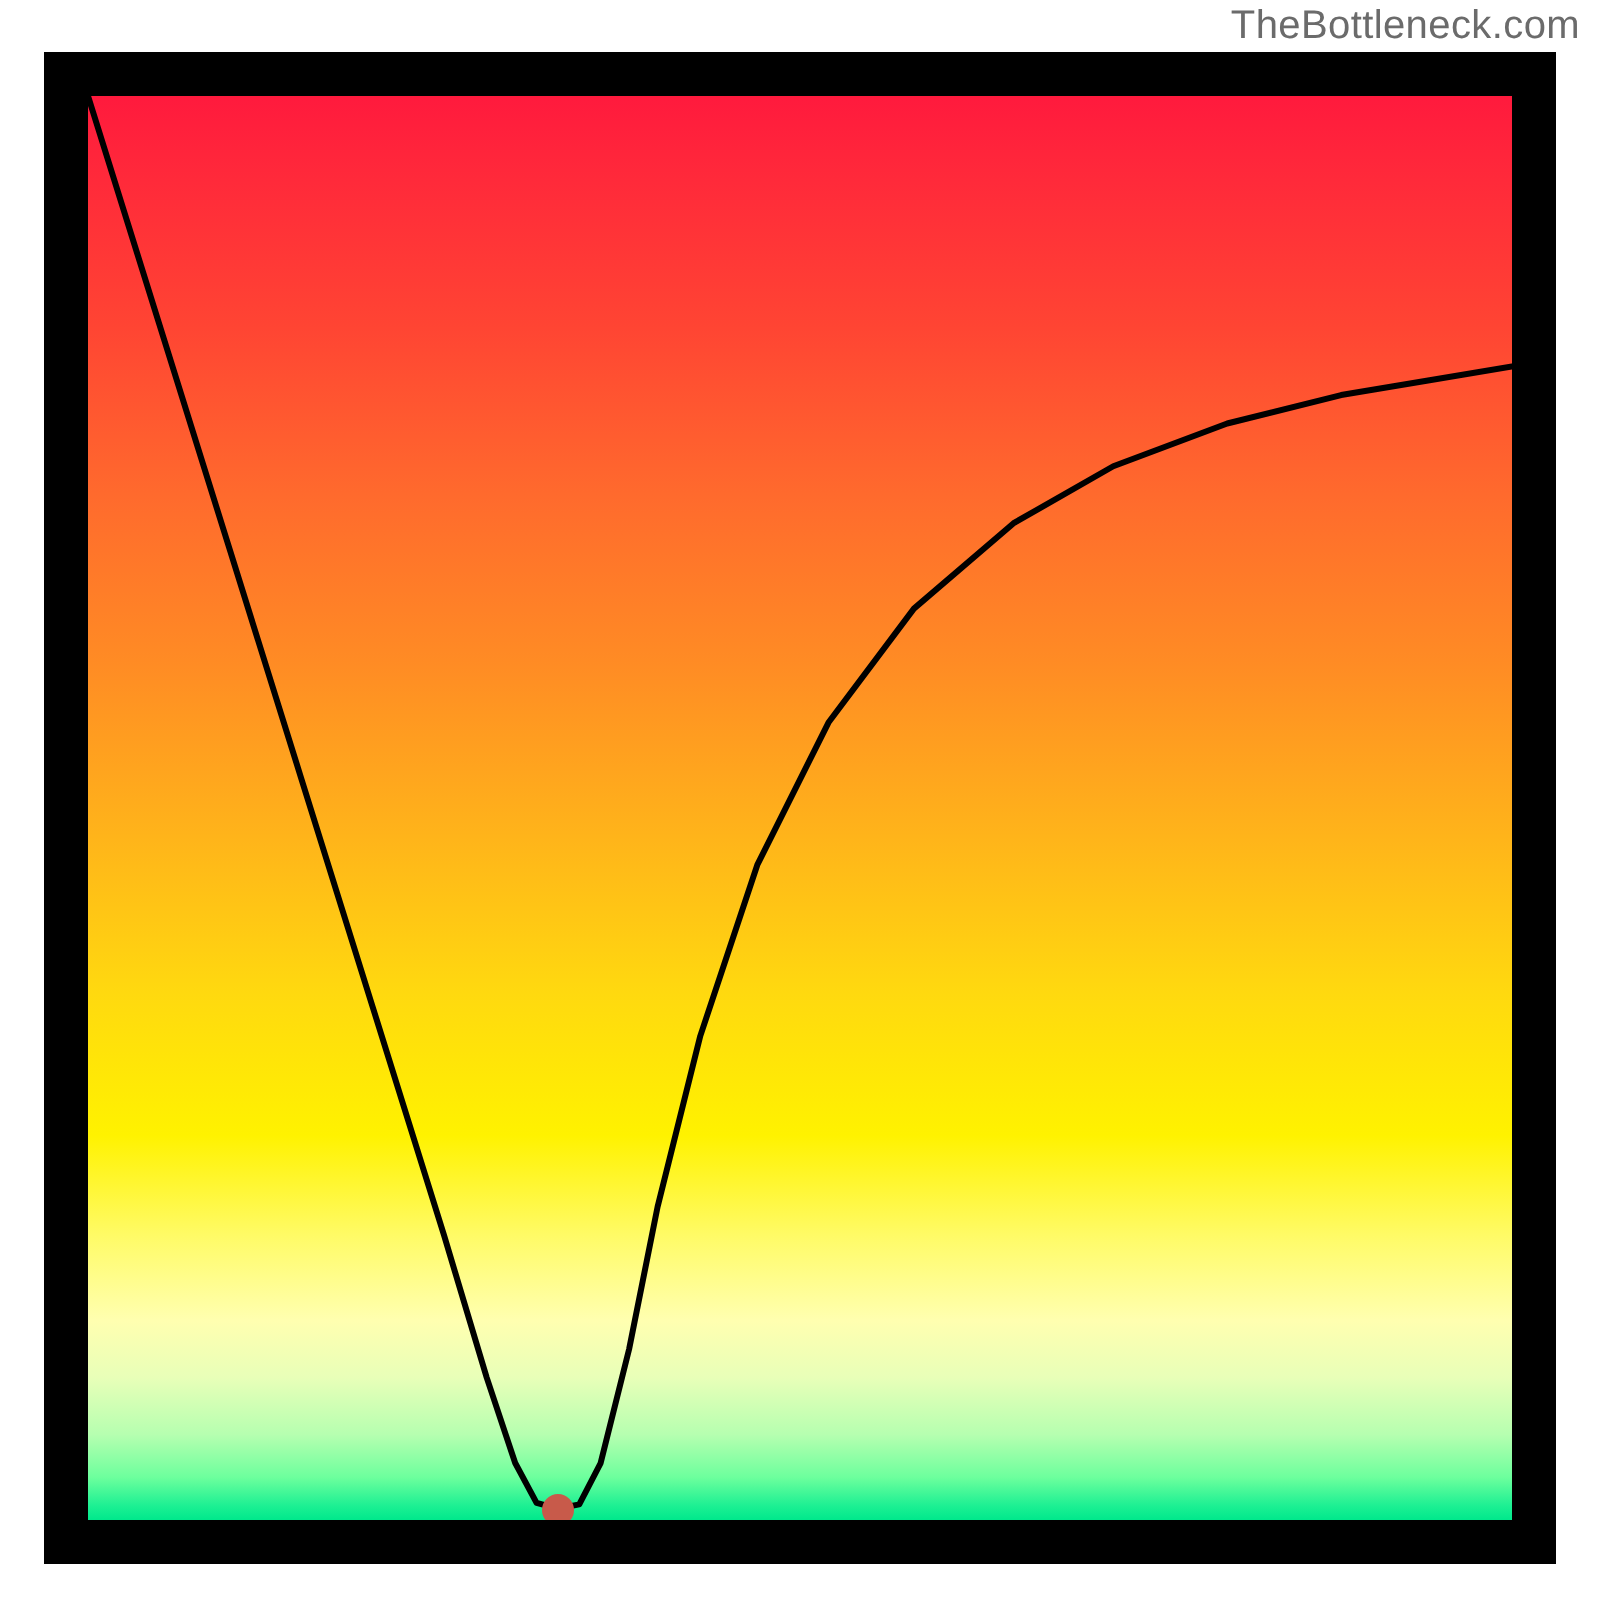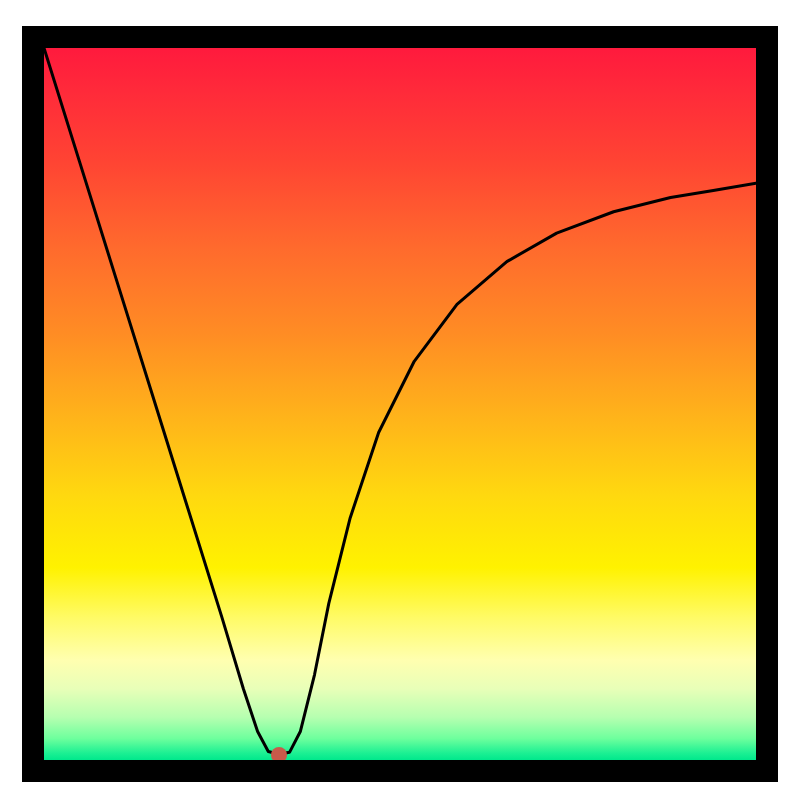--- a/index.html
+++ b/index.html
@@ -80,20 +80,21 @@
     margin-top: -8px;
     border-radius: 50%;
     background: #c85a4a;
     z-index: 5;
   }
 </style>
 </head>
 <body>
 
 <div class="wrap">
+  <div class="attrib">TheBottleneck.com</div>
 
   <div class="plot-outer">
     <div class="plot-inner">
       <div class="gradient"></div>
       <svg class="curve" viewBox="0 0 712 712" preserveAspectRatio="none">
         <path id="curve-path" d="M0.00 0.00 L35.60 113.92 L71.20 227.84 L106.80 341.76 L142.40 455.68 L178.00 569.60 L199.36 640.80 L213.60 683.52 L224.28 703.46 L234.96 706.30 L245.64 704.17 L256.32 683.52 L270.56 626.56 L284.80 555.36 L306.16 469.92 L334.64 384.48 L370.24 313.28 L412.96 256.32 L462.80 213.60 L512.64 185.12 L569.60 163.76 L626.56 149.52 L669.28 142.40 L712.00 135.28 " fill="none" stroke="#000" stroke-width="3" stroke-linejoin="round" stroke-linecap="round"></path>
       </svg>
       <div class="min-dot" id="min-dot" style="left: 234.96px; top: 707.016px;"></div>
     </div>
   </div>

